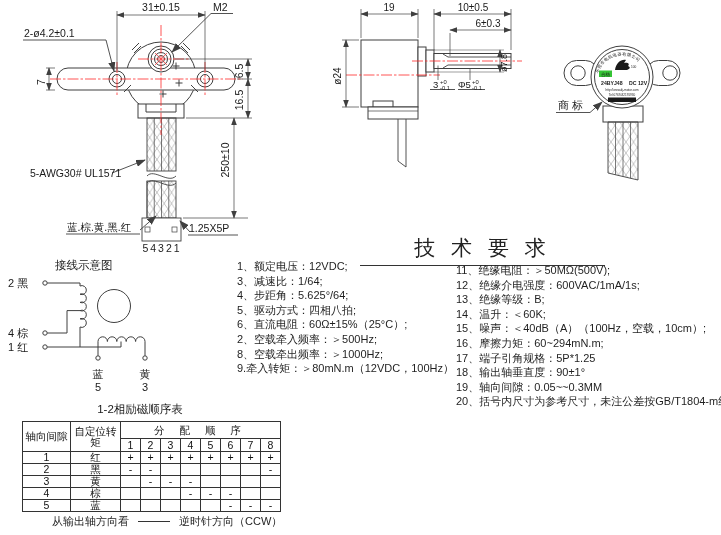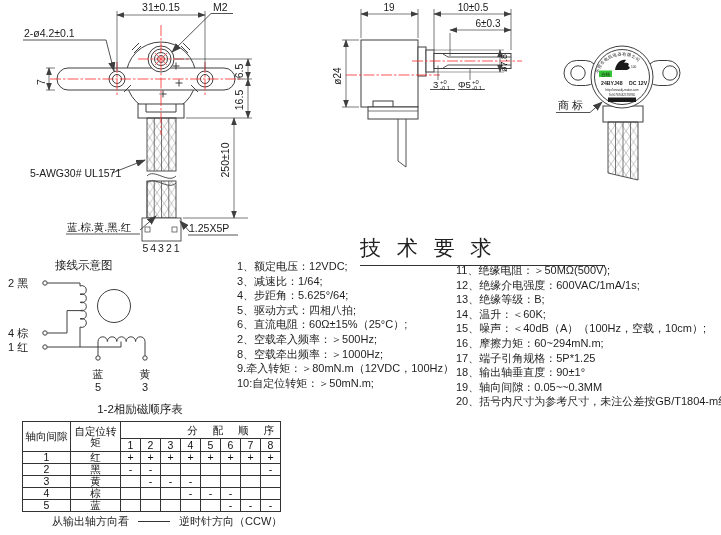--- a/index.html
+++ b/index.html
@@ -1,30 +1,30 @@
 <!DOCTYPE html>
 <html><head>
 <meta charset="utf-8">
 <style>
   html,body{margin:0;padding:0;background:#fff;}
   .page{position:relative;width:721px;height:535px;background:#fff;overflow:hidden;
         font-family:"Liberation Sans",sans-serif;color:#1a1a1a;}
   .page svg{position:absolute;}
   svg text{font-family:"Liberation Sans",sans-serif;fill:#1a1a1a;}
-  .title{position:absolute;left:360px;top:234px;width:245px;text-align:left;
+  .title{position:absolute;left:360px;top:234px;width:245px;text-align:center;
          font-size:21px;letter-spacing:5px;color:#222;border-bottom:1.5px solid #333;padding-bottom:3px;}
   .tech-col{position:absolute;font-size:11px;line-height:14.6px;white-space:nowrap;color:#1f1f1f;}
   .tech-left{left:237px;top:259px;}
   .tech-right{left:456px;top:263px;}
   table.seqtbl{position:absolute;left:22px;top:421px;border-collapse:collapse;table-layout:fixed;
          font-size:10.5px;color:#111;}
   .seqtbl td,.seqtbl th{border:1px solid #333;text-align:center;padding:0;font-weight:normal;
          line-height:1;overflow:hidden;}
   .seqtbl tr.h1{height:17px}.seqtbl tr.h2{height:13px}.seqtbl tr.d{height:12px}
-  .seqtbl .seqhdr{letter-spacing:6px;text-align:right;}
+  .seqtbl .seqhdr{letter-spacing:6px;}
   .tfoot{position:absolute;left:52px;top:514px;font-size:11px;color:#1f1f1f;}
   .dashline{display:inline-block;width:32px;border-top:1.5px solid #333;vertical-align:3px;margin:0 9px;}
 </style>
 </head>
 <body>
 
 <div class="page">
 
   <svg style="left:0;top:0" width="330" height="260" viewBox="0 0 330 260">
     <defs>
@@ -204,21 +204,20 @@
   <div class="title">技 术 要 求</div>
   <div class="tech-col tech-left">
     <div>1、额定电压：12VDC;</div>
     <div>3、减速比：1/64;</div>
     <div>4、步距角：5.625°/64;</div>
     <div>5、驱动方式：四相八拍;</div>
     <div>6、直流电阻：60Ω±15%（25°C）;</div>
     <div>2、空载牵入频率：＞500Hz;</div>
     <div>8、空载牵出频率：＞1000Hz;</div>
     <div>9.牵入转矩：＞80mN.m（12VDC，100Hz）</div>
-    <div>10:自定位转矩：＞50mN.m;</div>
   </div>
   <div class="tech-col tech-right">
     <div>11、绝缘电阻：＞50MΩ(500V);</div>
     <div>12、绝缘介电强度：600VAC/1mA/1s;</div>
     <div>13、绝缘等级：B;</div>
     <div>14、温升：＜60K;</div>
     <div>15、噪声：＜40dB（A）（100Hz，空载，10cm）;</div>
     <div>16、摩擦力矩：60~294mN.m;</div>
     <div>17、端子引角规格：5P*1.25</div>
     <div>18、输出轴垂直度：90±1°</div>

